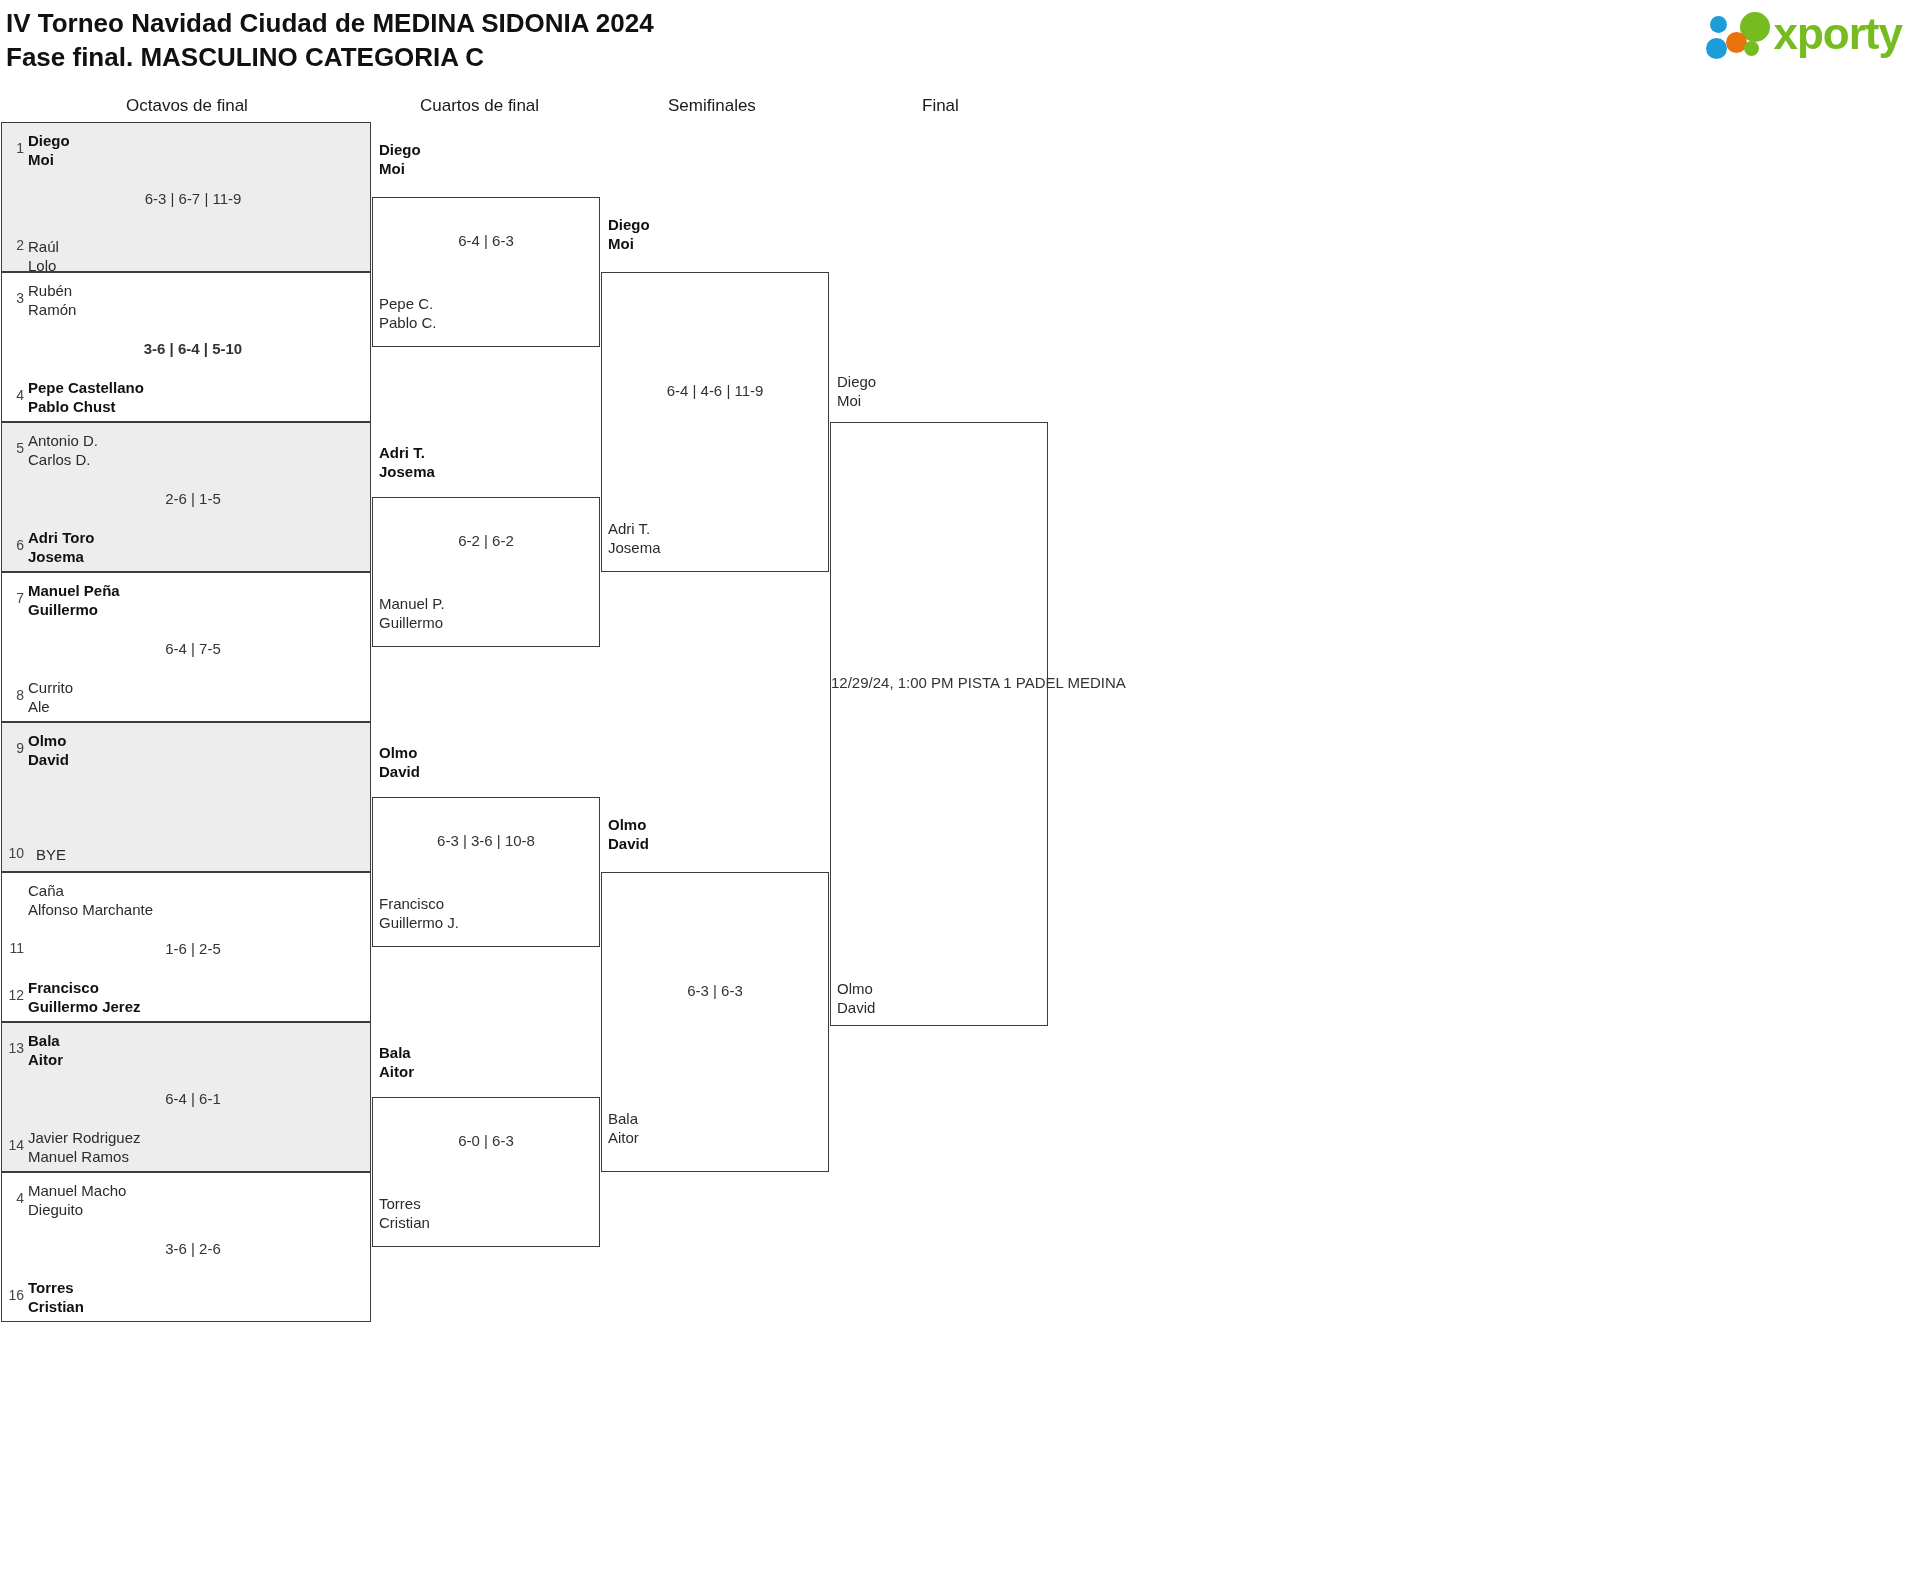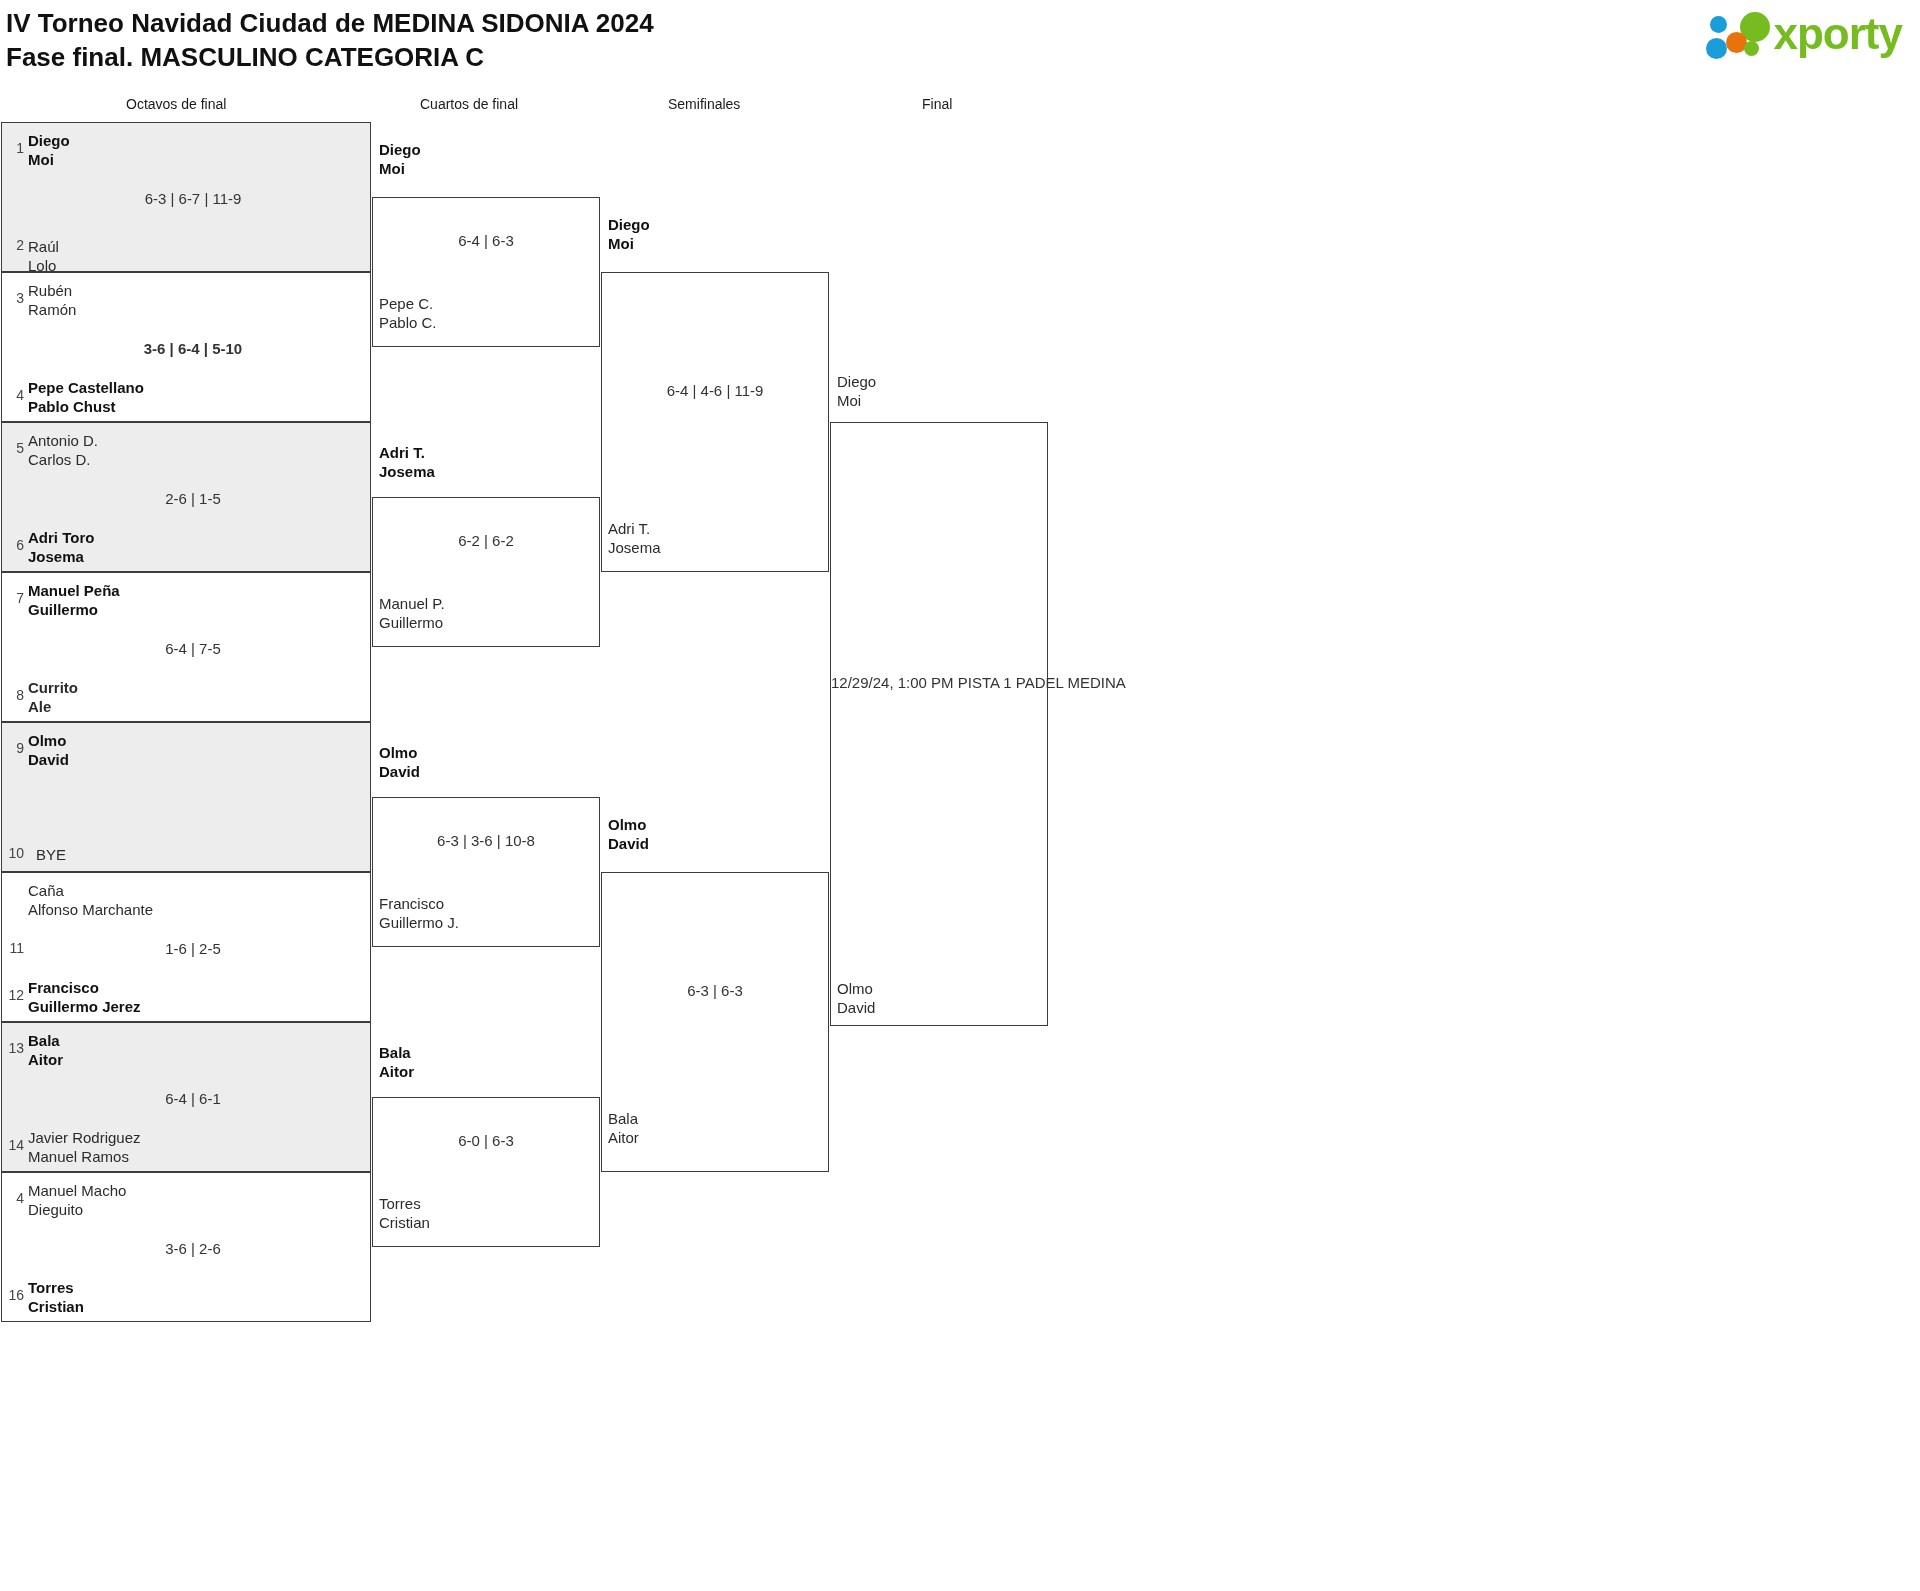--- a/index.html
+++ b/index.html
@@ -15,21 +15,21 @@
   
   .title-block { position: absolute; left: 6px; top: 6px; }
   .title-line { font-size: 26px; font-weight: bold; line-height: 34px; color: #111; white-space: nowrap; }
 
   .logo { position: absolute; right: 18px; top: 8px; display: flex; align-items: center; gap: 6px; }
   .logo-dots { position: relative; width: 66px; height: 52px; }
   .logo-dots i { position: absolute; border-radius: 50%; display: block; }
   .logo-word { font-size: 44px; font-weight: bold; letter-spacing: -1px; line-height: 44px; }
 
   
-  .round-head { position: absolute; font-size: 14px; color: #1a1a1a; white-space: nowrap; }
+  .round-head { position: absolute; font-size: 17px; color: #1a1a1a; white-space: nowrap; }
 
   
   .cell {
     position: absolute;
     border: 1px solid #3c3c3c;
     background: #ffffff;
   }
   .cell.shaded { background: #ededed; }
 
   .seed {
@@ -136,21 +136,21 @@
     <span class="ln">Josema</span>
   </div>
 
   <div class="seed" style="left:2px; top:590px;">7</div>
   <div class="team win" style="left:28px; top:581px;">
     <span class="ln">Manuel Peña</span>
     <span class="ln">Guillermo</span>
   </div>
   <div class="score" style="left:28px; top:640px; width:330px;">6-4 | 7-5</div>
   <div class="seed" style="left:2px; top:687px;">8</div>
-  <div class="team" style="left:28px; top:678px;font-weight:bold;">
+  <div class="team" style="left:28px; top:678px;">
     <span class="ln">Currito</span>
     <span class="ln">Ale</span>
   </div>
 
   <div class="seed" style="left:2px; top:740px;">9</div>
   <div class="team win" style="left:28px; top:731px;">
     <span class="ln">Olmo</span>
     <span class="ln">David</span>
   </div>
   <div class="score" style="left:28px; top:790px; width:330px;"></div>

